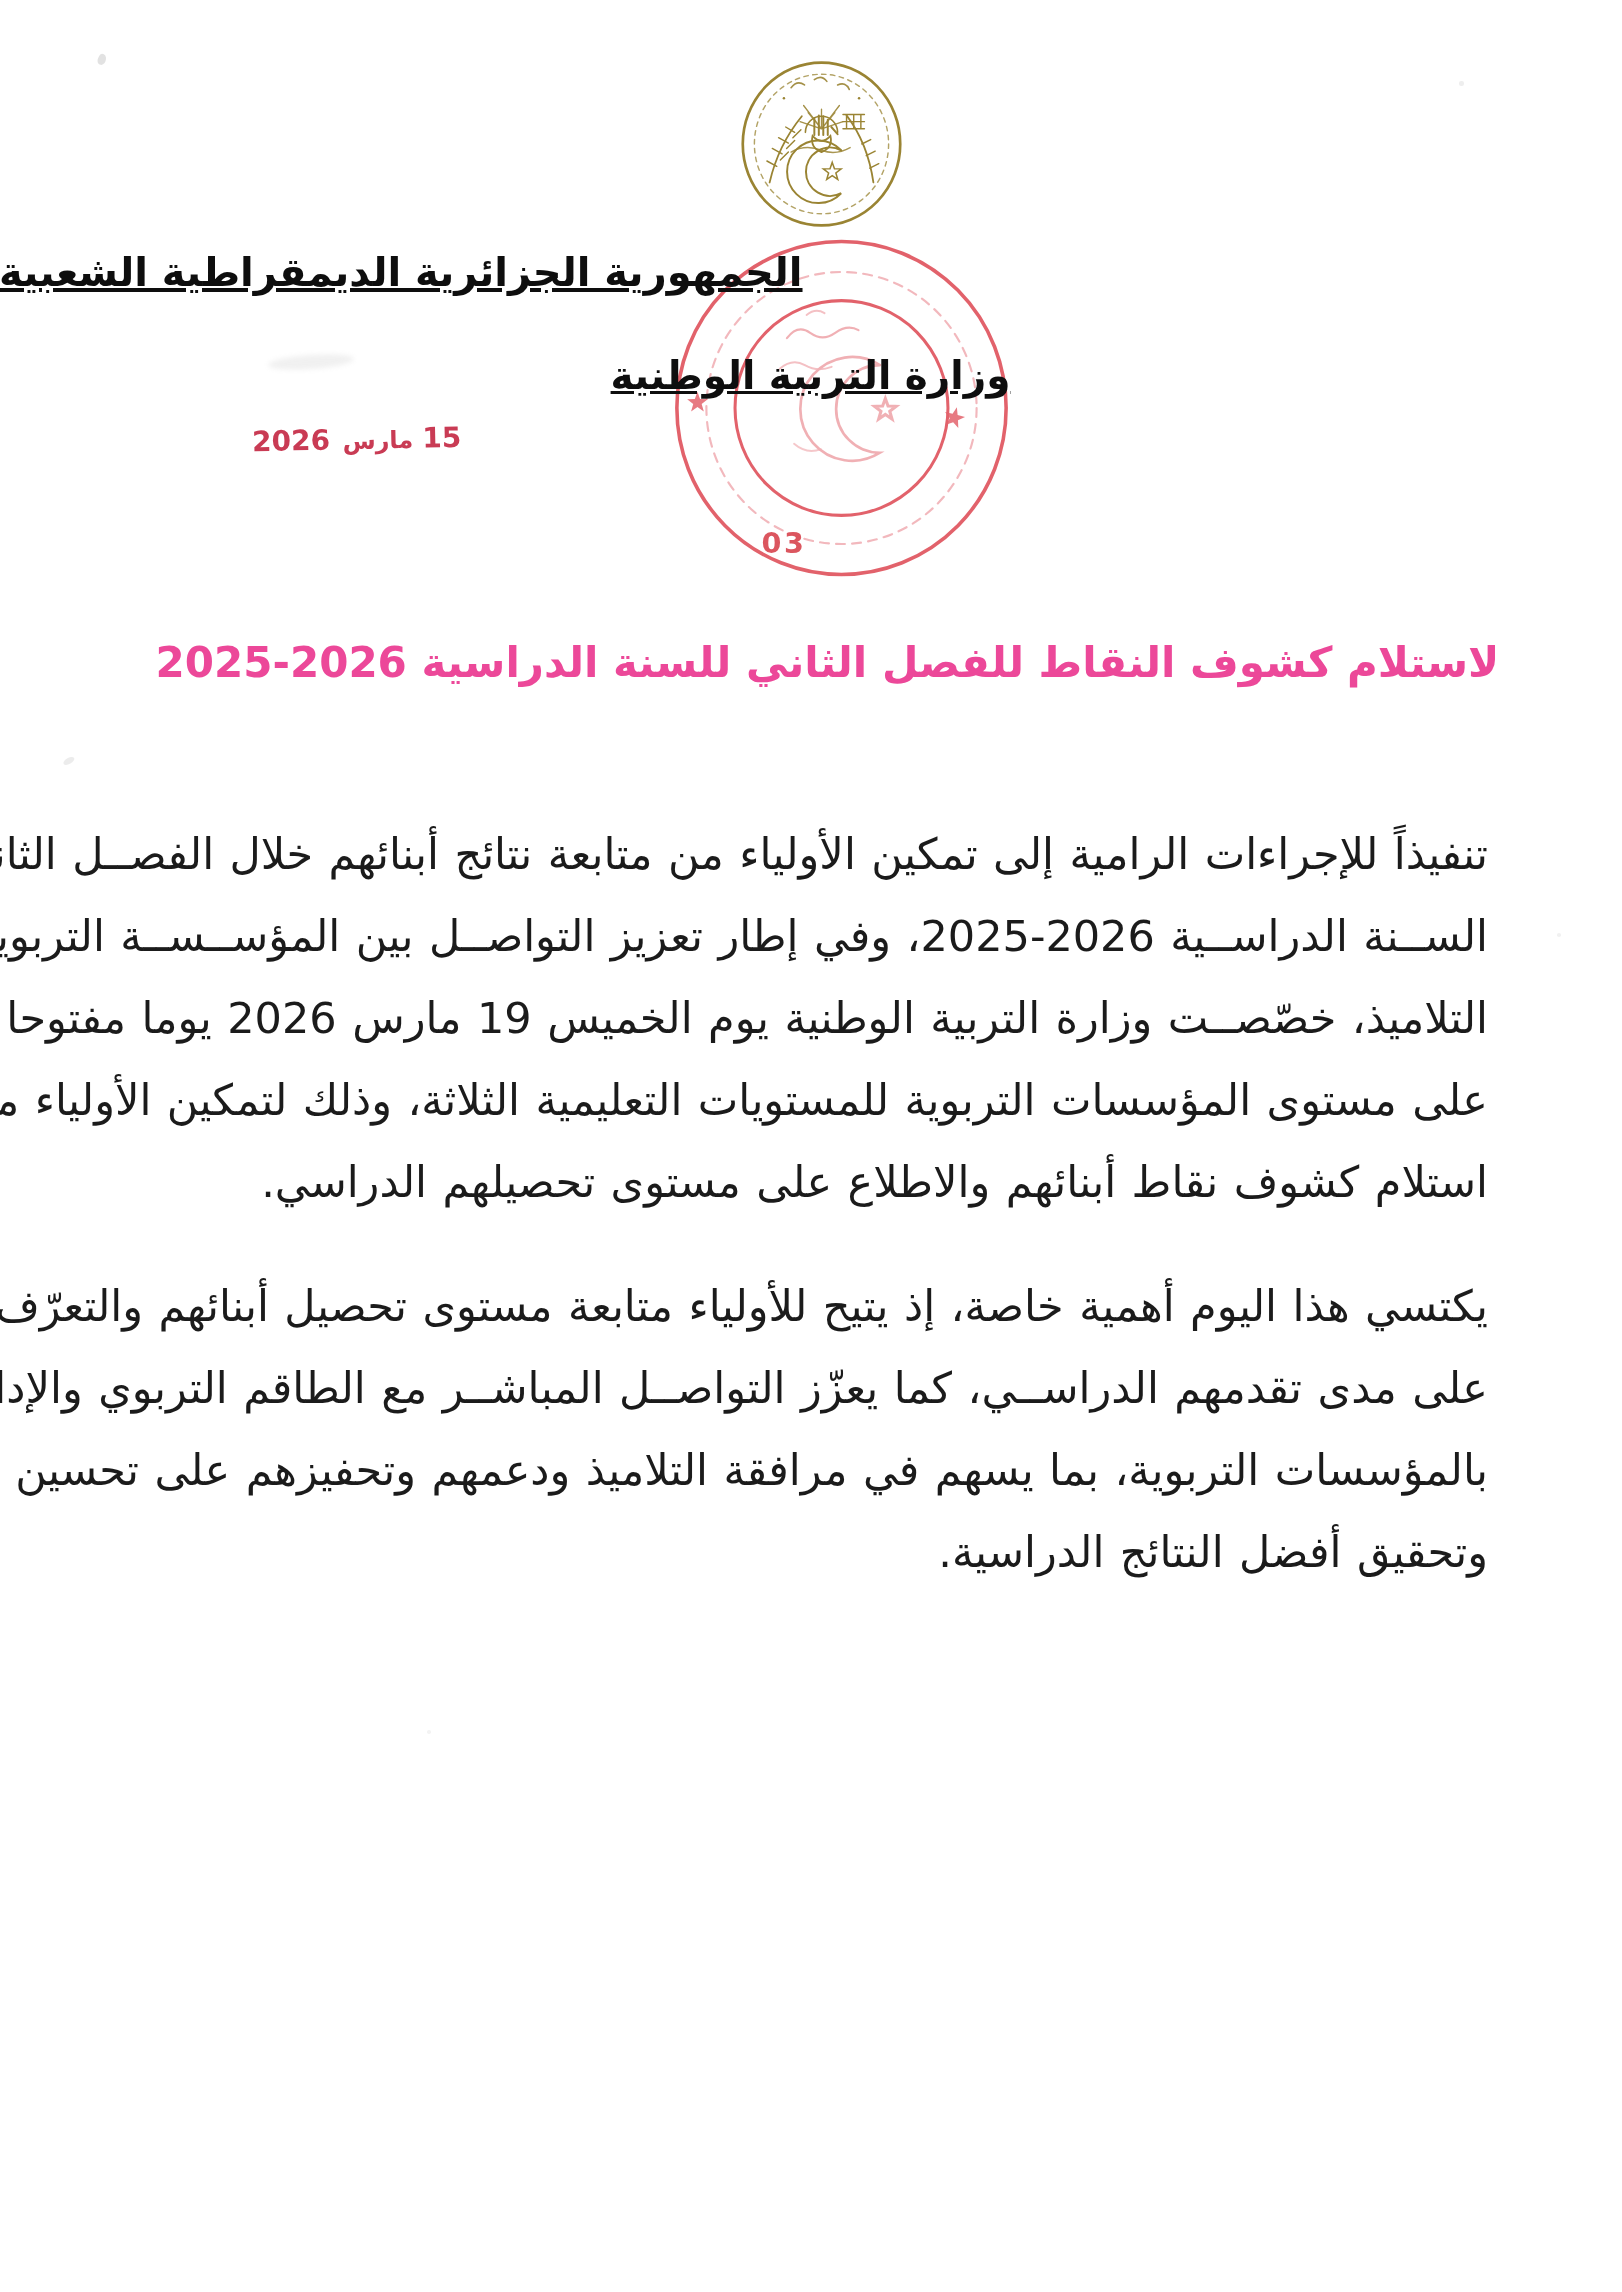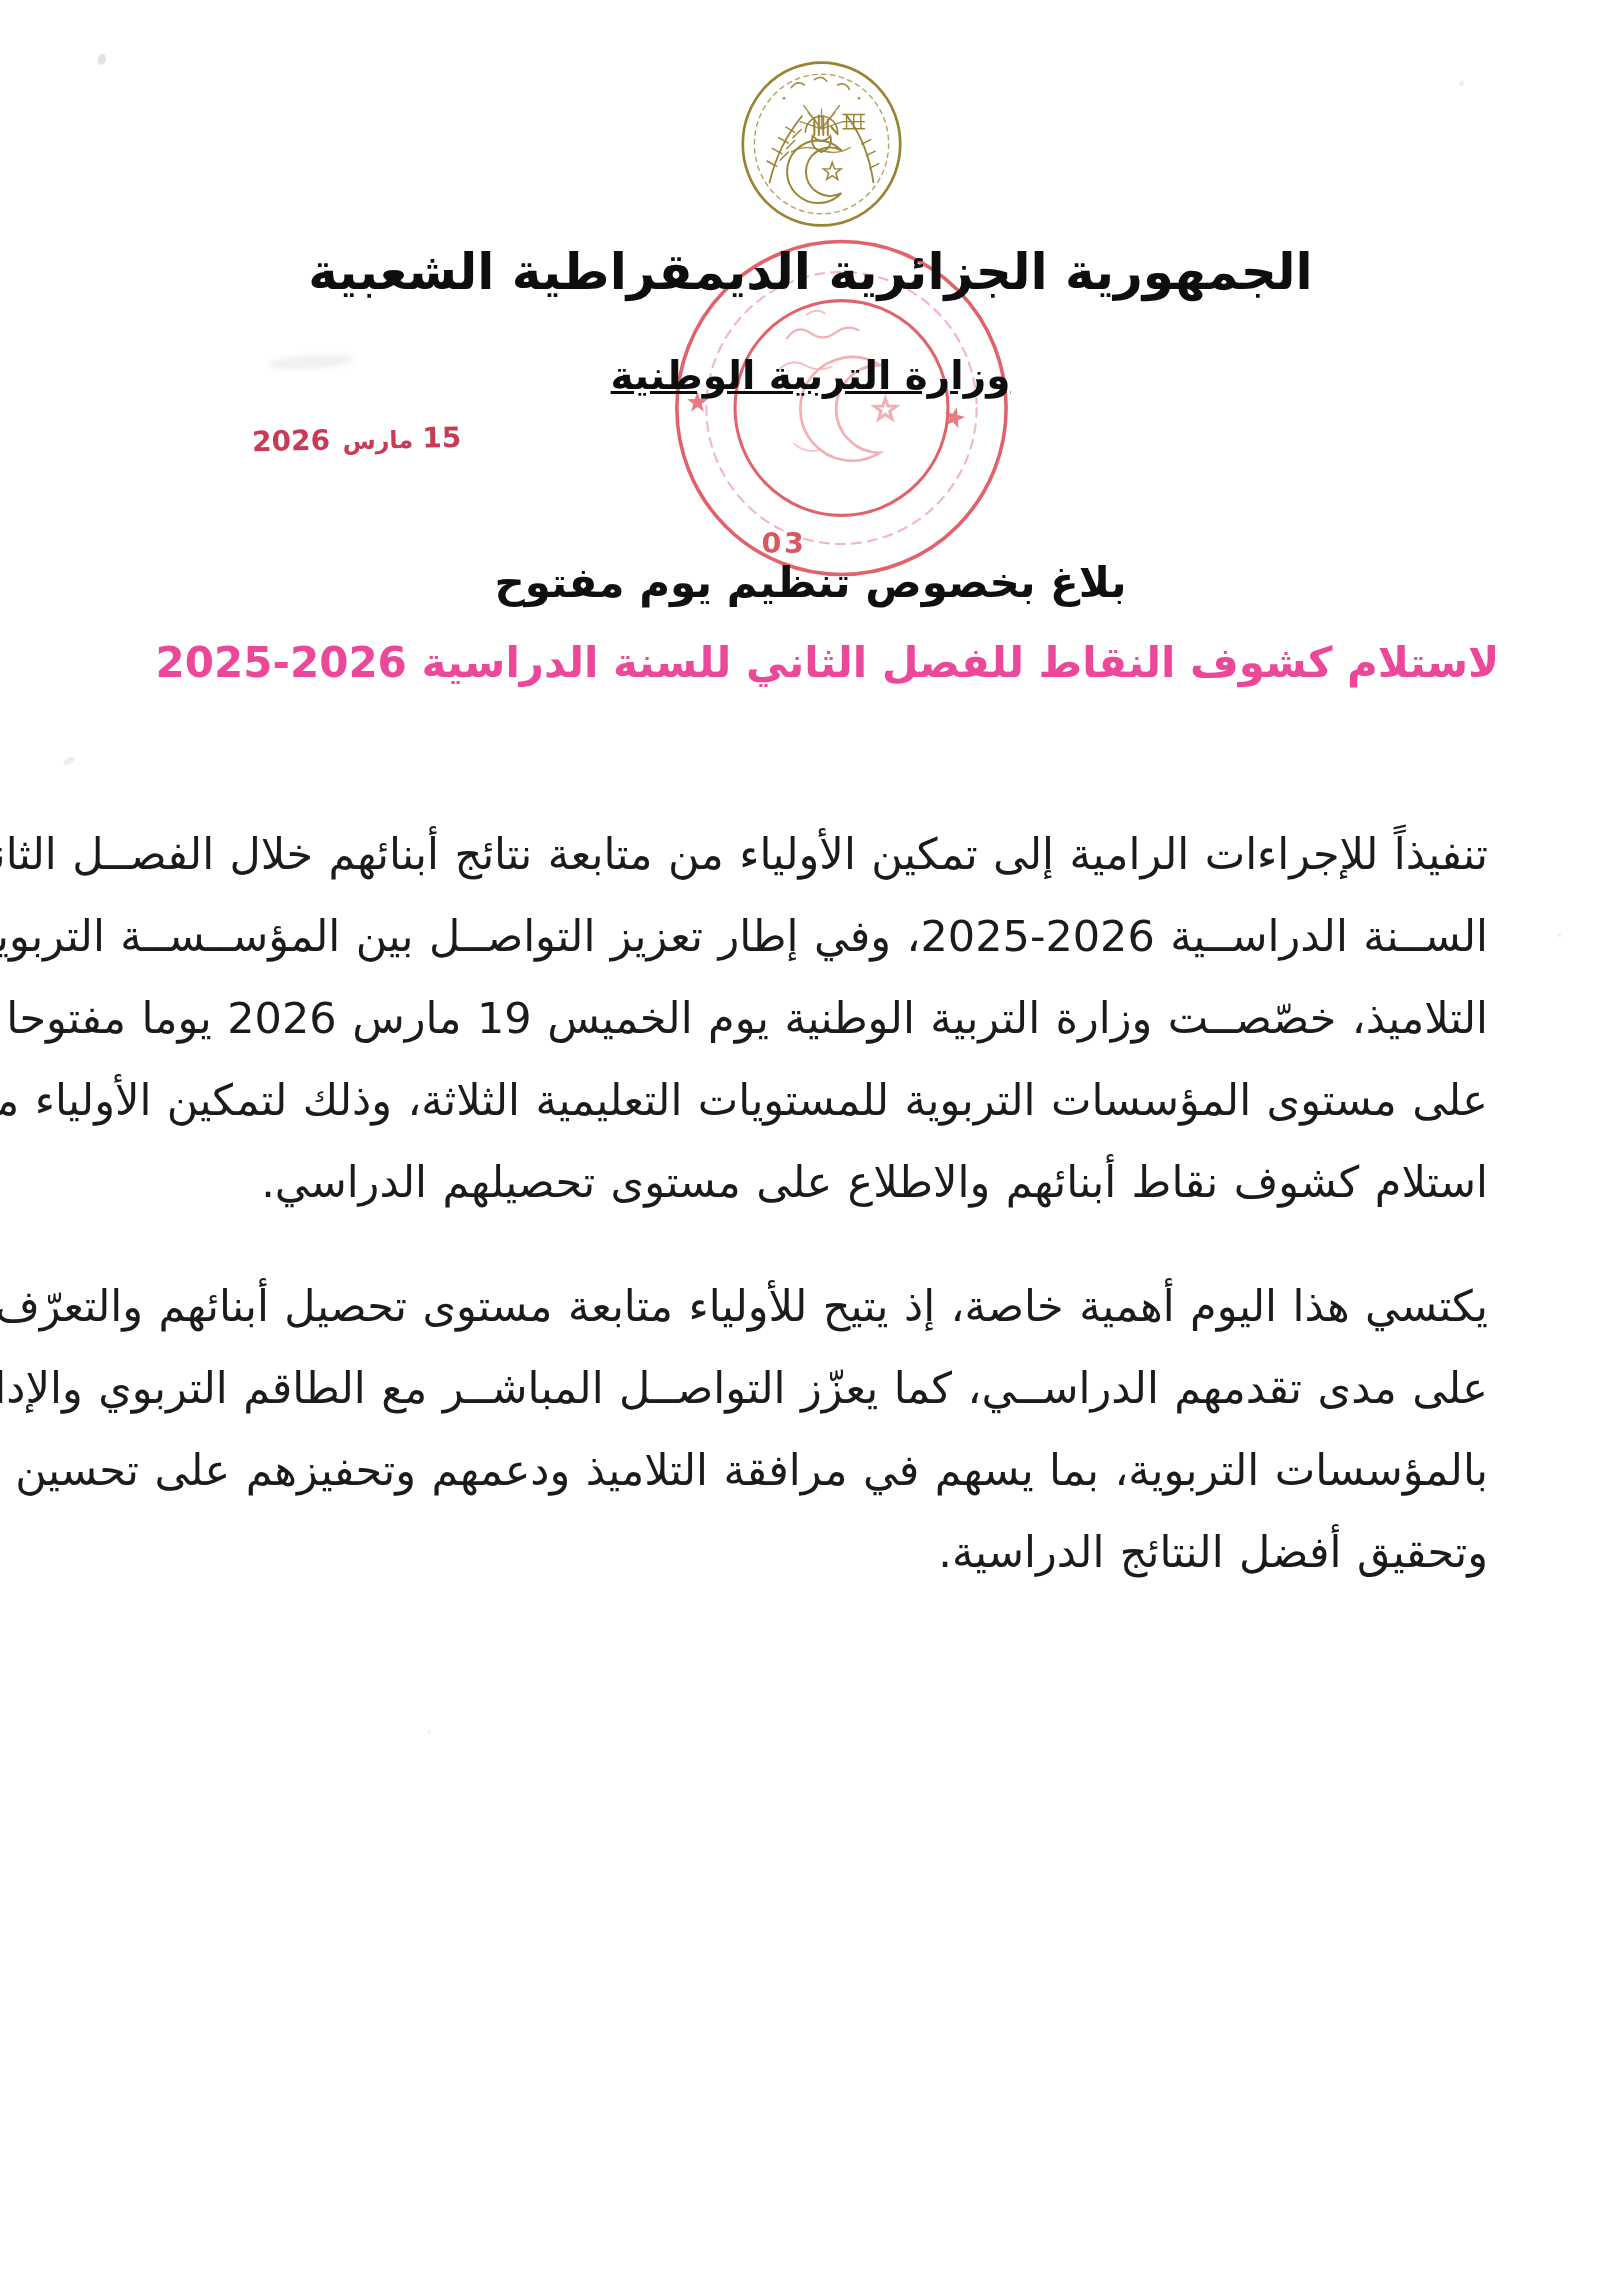--- a/index.html
+++ b/index.html
@@ -10,22 +10,22 @@
     background:#ffffff;
     overflow:hidden;
     direction:rtl;
     font-family:"DejaVu Sans", sans-serif;
     color:#1d1d1d;
   }
   
   .emblem{position:absolute;left:740px;top:59px;width:165px;height:170px;z-index:3;}
   .republic{
     position:absolute;top:231px;left:0;width:100%;
-    text-align:center;font-size:50px;font-weight:700;color:#0e0e0e;
-    line-height:82px;white-space:nowrap;z-index:3;letter-spacing:-0.9px;
+    text-align:left;font-size:40px;font-weight:700;color:#0e0e0e;
+    line-height:82px;white-space:nowrap;z-index:3;letter-spacing:-0.9px;text-decoration:underline;
   }
   .ministry{
     position:absolute;top:335px;left:0;width:100%;
     text-align:center;font-size:39px;font-weight:700;color:#0e0e0e;
     line-height:82px;white-space:nowrap;z-index:3;letter-spacing:-0.9px;text-decoration:underline;
   }
   
   .stamp{position:absolute;left:673px;top:238px;width:339px;height:340px;z-index:2;opacity:.92;}
   
   .date-stamp{
@@ -124,21 +124,20 @@
     <text x="150" y="352" fill="#d94852" stroke="none" font-size="32" font-weight="bold" letter-spacing="3" font-family="DejaVu Sans, sans-serif">03</text>
   </svg>
 
   <div class="date-stamp">
     <span class="ds-day">15</span><span class="ds-month">مارس</span><span class="ds-year">2026</span>
   </div>
 
   <div class="republic">الجمهورية الجزائرية الديمقراطية الشعبية</div>
   <div class="ministry">وزارة التربية الوطنية</div>
 
-  <div class="title1">بلاغ بخصوص تنظيم يوم مفتوح</div>
   <div class="title2">لاستلام كشوف النقاط للفصل الثاني للسنة الدراسية 2026-2025</div>
 
   <div class="para p1">
     <div class="line">تنفيذاً للإجراءات الرامية إلى تمكين الأولياء من متابعة نتائج أبنائهم خلال الفصــل الثاني من</div>
     <div class="line">الســنة الدراســية 2026-2025، وفي إطار تعزيز التواصــل بين المؤســســة التربوية وأولياء</div>
     <div class="line"><span>التلاميذ، </span><span class="b">خصّصــت وزارة التربية الوطنية يوم الخميس 19 مارس 2026 يوما مفتوحا</span></div>
     <div class="line">على مستوى المؤسسات التربوية للمستويات التعليمية الثلاثة، وذلك لتمكين الأولياء من</div>
     <div class="line end b">استلام كشوف نقاط أبنائهم والاطلاع على مستوى تحصيلهم الدراسي.</div>
   </div>
 

